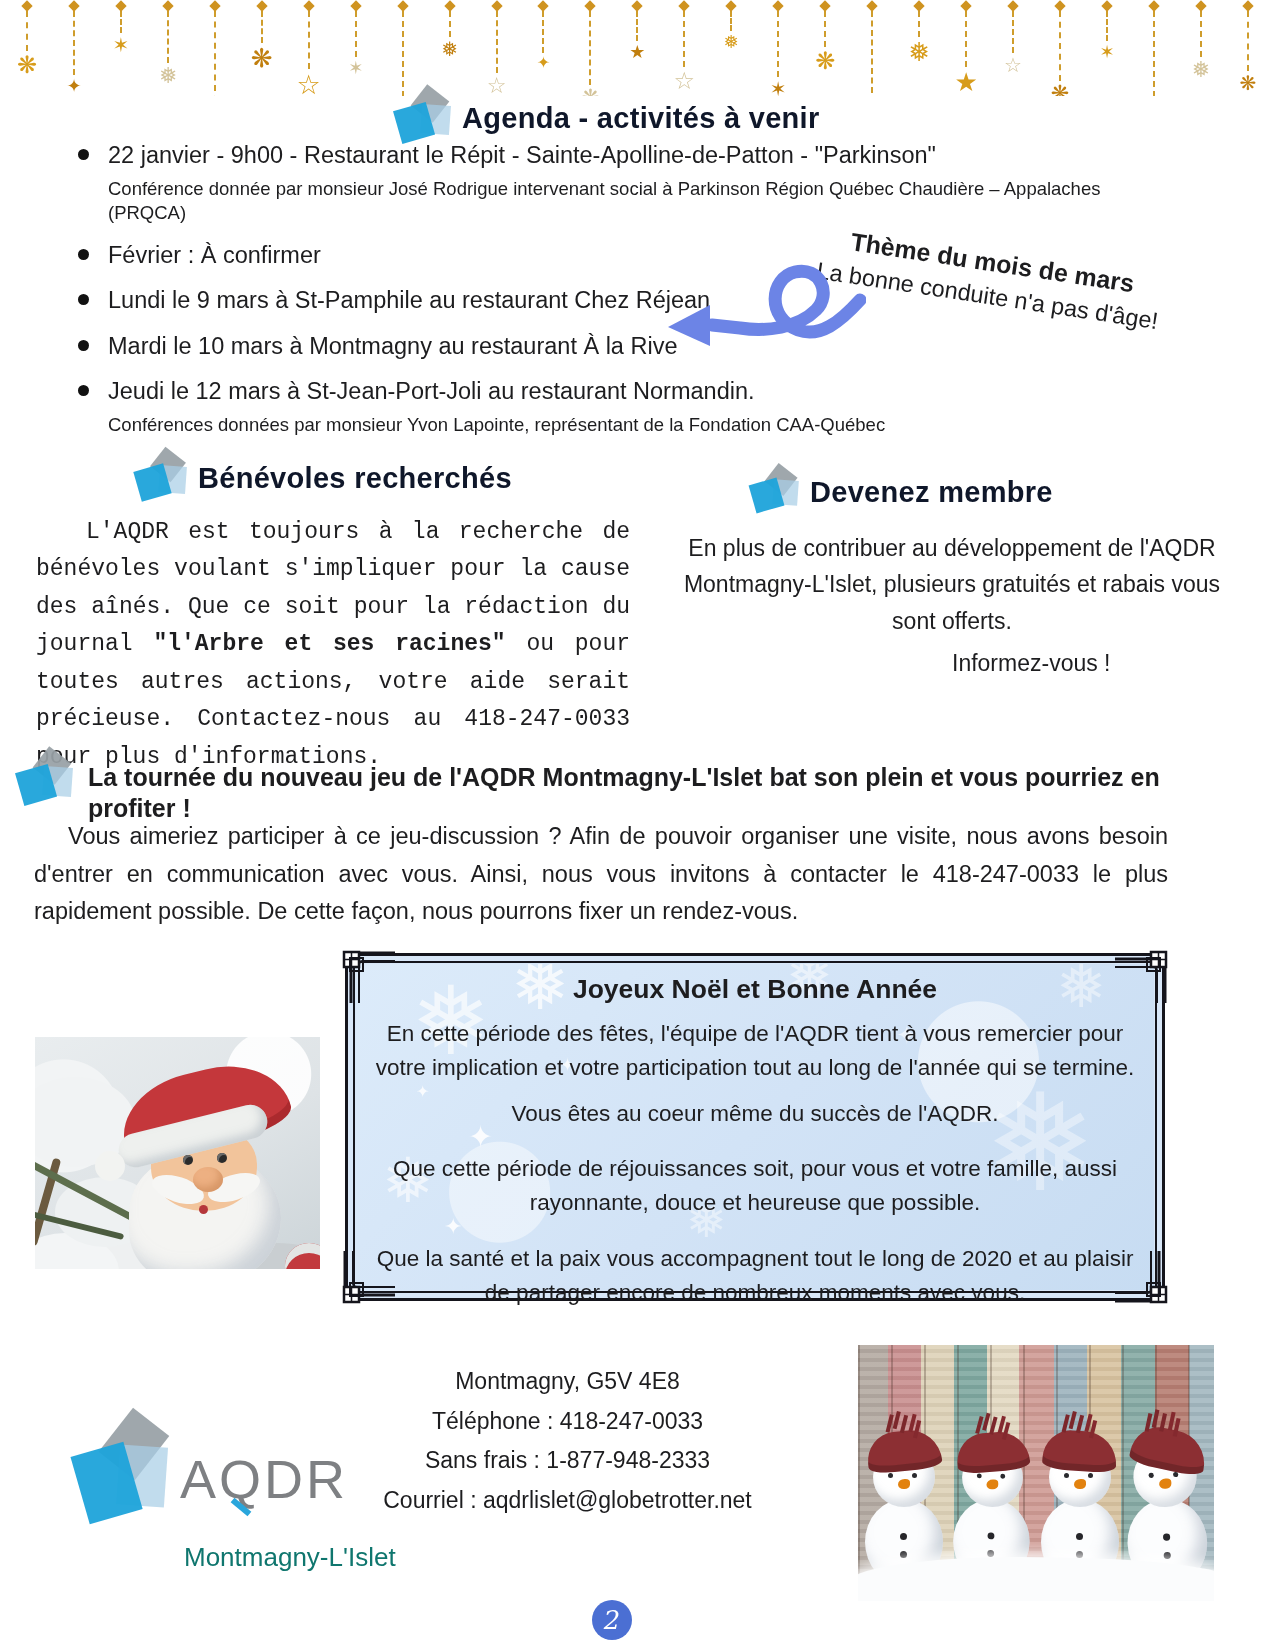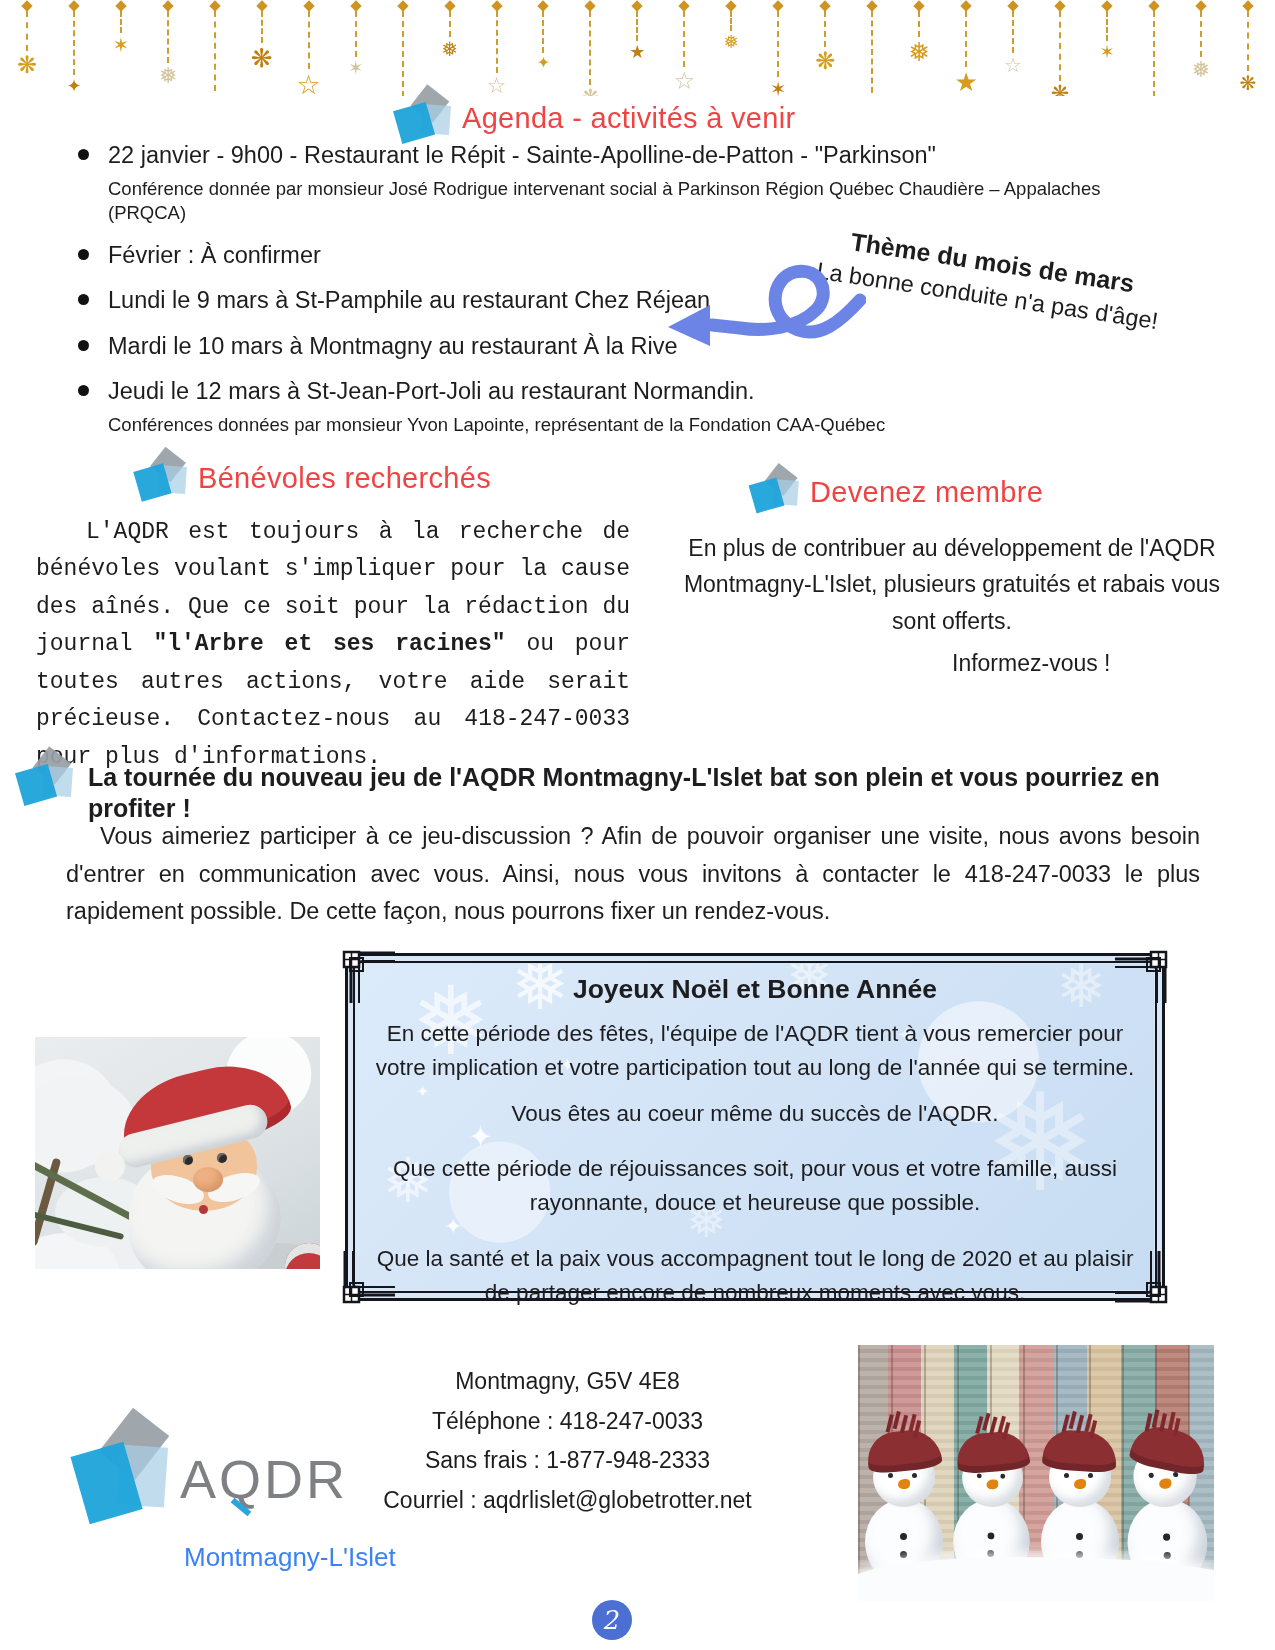--- a/index.html
+++ b/index.html
@@ -20,21 +20,21 @@
   
   .mark { position:relative; display:inline-block; width:56px; height:56px; flex:none; }
   .mark i { position:absolute; display:block; }
   .m-gray  { left:36%; top:0;   width:50%; height:48%; background:#98a0a6; transform:rotate(38deg); opacity:.93; }
   .m-light { left:44%; top:26%; width:52%; height:52%; background:#a9cfe6; transform:rotate(4deg);  opacity:.72; }
   .m-cyan  { left:1%;  top:28%; width:60%; height:60%; background:#1ea3da; transform:rotate(-16deg); opacity:.95; }
   .mark.lg { width:92px; height:116px; }
 
   
   .headrow { position:absolute; display:flex; align-items:center; gap:10px; }
-  .h { font-size:29px; font-weight:400; letter-spacing:.3px; color:#ef4444; }
+  .h { font-size:29px; font-weight:700; letter-spacing:.3px; color:#0f172a; }
 
   
   #agenda-list { position:absolute; left:72px; top:140px; width:1085px; list-style:none; }
   #agenda-list li { position:relative; padding-left:36px; font-size:23.5px; margin-bottom:15px; line-height:1.3; }
   #agenda-list li::before { content:""; position:absolute; left:6px; top:9px; width:11px; height:11px;
                             border-radius:50%; background:#111; }
   .subnote { font-size:18.5px; margin:6px 0 4px 0; line-height:1.3; }
 
   
   #theme-note { position:absolute; left:802px; top:248px; width:376px; transform:rotate(8.5deg); text-align:center; }
@@ -45,21 +45,21 @@
   
   #benevoles-body { position:absolute; left:36px; top:514px; width:594px; font-size:23px;
                     line-height:1.63; text-align:justify; text-indent:50px;font-family:Liberation Mono, monospace; }
   #membre-body { position:absolute; left:678px; top:530px; width:548px; font-size:23px;
                  line-height:1.58; text-align:center; }
   #membre-cta { position:absolute; left:952px; top:650px; font-size:23px; }
 
   
   #tournee-title { position:absolute; left:88px; top:762px; width:1085px; font-size:25px; font-weight:600; line-height:1.25; }
   #tournee-body { position:absolute; left:34px; top:818px; width:1134px; font-size:23.5px;
-                  line-height:1.6; text-align:justify; text-indent:34px;margin-left:32px; }
+                  line-height:1.6; text-align:justify; text-indent:34px; }
 
   
   #card { position:absolute; left:345px; top:953px; width:820px; height:348px;
           border:3px solid #15151c; background:#d8e7f8; }
   #card::before { content:""; position:absolute; inset:5px; border:2px solid #15151c; pointer-events:none; }
   #card-bg { position:absolute; inset:8px; overflow:hidden;
              background: radial-gradient(circle at 78% 30%, rgba(255,255,255,.5) 0 60px, rgba(255,255,255,0) 61px),
                          radial-gradient(circle at 18% 70%, rgba(255,255,255,.45) 0 50px, rgba(255,255,255,0) 51px),
                          linear-gradient(135deg,#dcebfa 0%,#d2e3f6 50%,#c7dcf2 100%); }
   .flake { position:absolute; color:#ffffff; line-height:1; font-family:"DejaVu Sans",sans-serif; }
@@ -103,21 +103,21 @@
              box-shadow:inset -4px -5px 7px rgba(190,122,70,.45); }
   .sa-mus { width:54px; height:25px; background:#f6f6f4; border-radius:50%; }
   .sa-mus.l { left:116px; top:140px; transform:rotate(18deg); }
   .sa-mus.r { left:172px; top:138px; transform:rotate(-18deg); }
   .sa-mouth { left:164px; top:168px; width:9px; height:9px; background:#b5373b; border-radius:50%; }
 
   
   #footer-logo { position:absolute; left:78px; top:1400px; width:320px; height:200px; }
   #aqdr-word { position:absolute; left:102px; top:48px; font-size:54px; letter-spacing:3px; color:#7e8083; }
   #aqdr-qtail { position:absolute; left:152px; top:104px; width:22px; height:6px; background:#2aa6dc; transform:rotate(40deg); }
-  #aqdr-sub { position:absolute; left:106px; top:142px; font-size:26px; color:#3b82f6; }
+  #aqdr-sub { position:absolute; left:106px; top:142px; font-size:26px; color:#0f766e; }
   #contact { position:absolute; left:335px; top:1362px; width:465px; text-align:center;
              font-size:23px; line-height:1.72; }
 
   
   #snowmen { position:absolute; left:858px; top:1345px; width:356px; height:256px; overflow:hidden;
              background: linear-gradient(90deg,#b4aaa2 0 30px,#c98f8f 30px 63px,#ded2b8 63px 96px,#7fa8a0 96px 129px,
                          #e3d9c2 129px 161px,#cf9b94 161px 196px,#9db3bd 196px 229px,#d8c3a0 229px 263px,
                          #86aaa4 263px 297px,#b77e72 297px 331px,#a3b8c0 331px 356px); }
   #snowmen::before { content:""; position:absolute; inset:0;
              background: repeating-linear-gradient(90deg, rgba(60,40,30,.28) 0 2px, rgba(0,0,0,0) 2px 33px),

